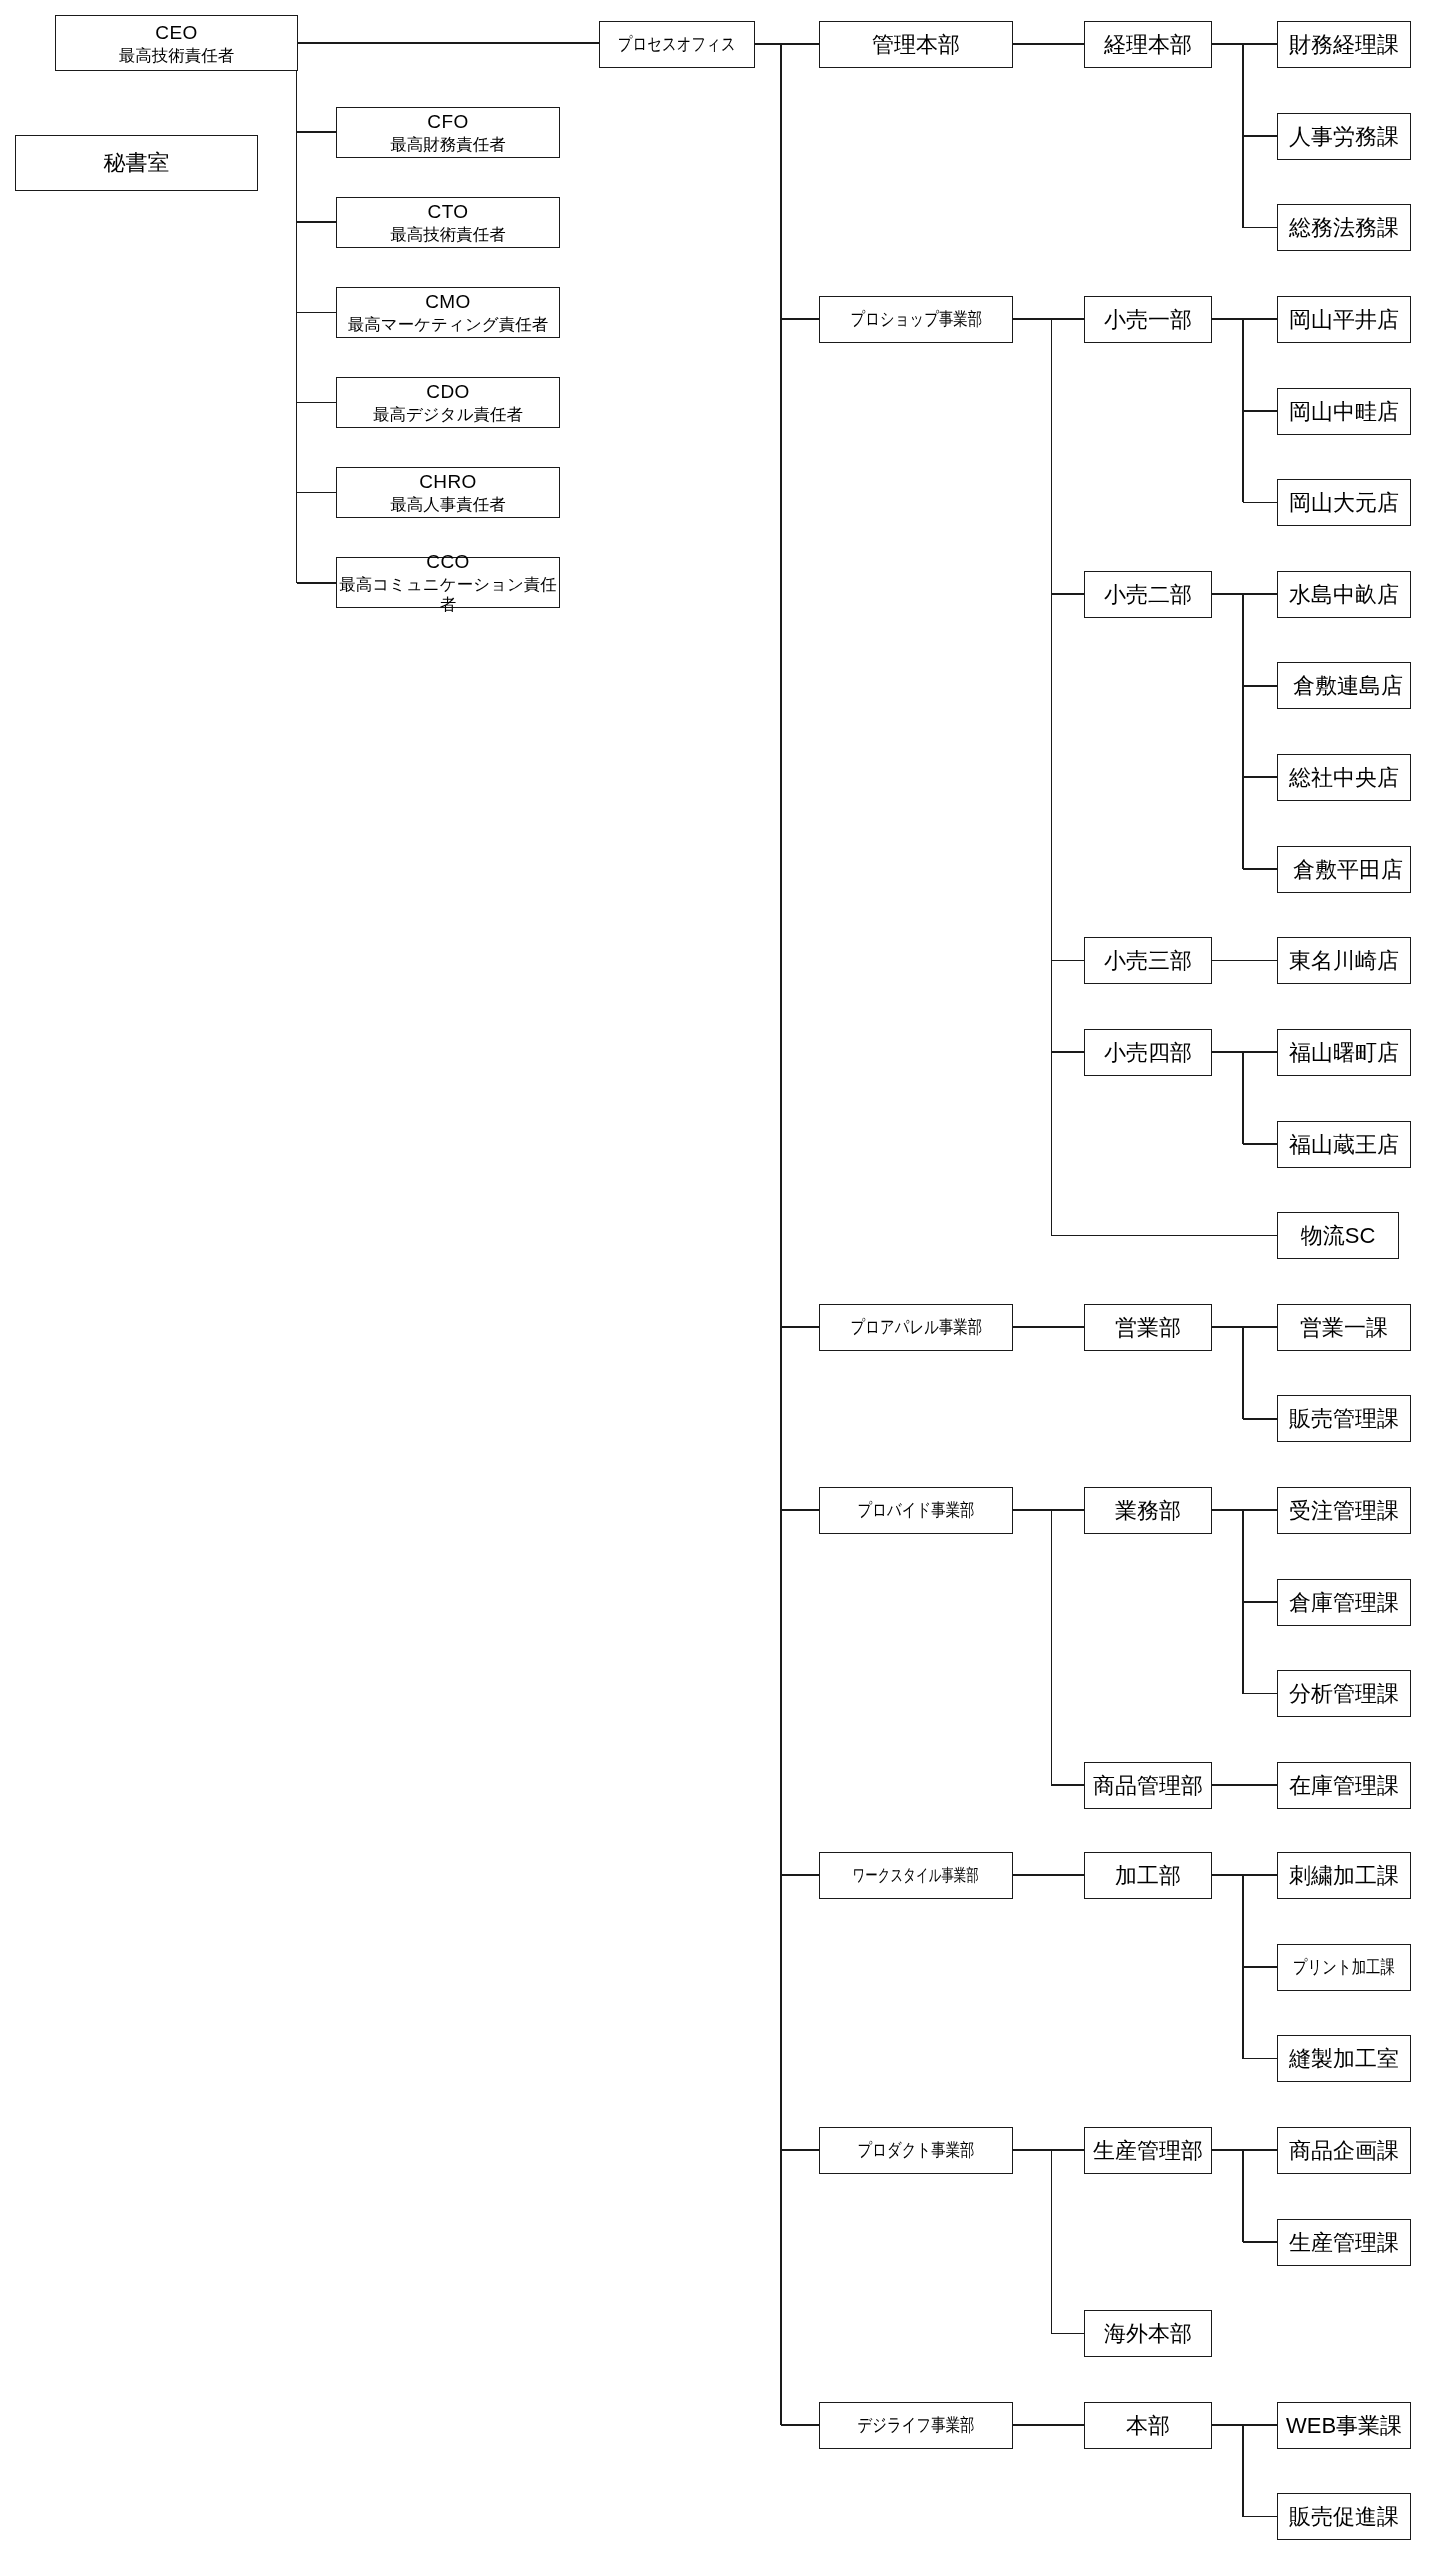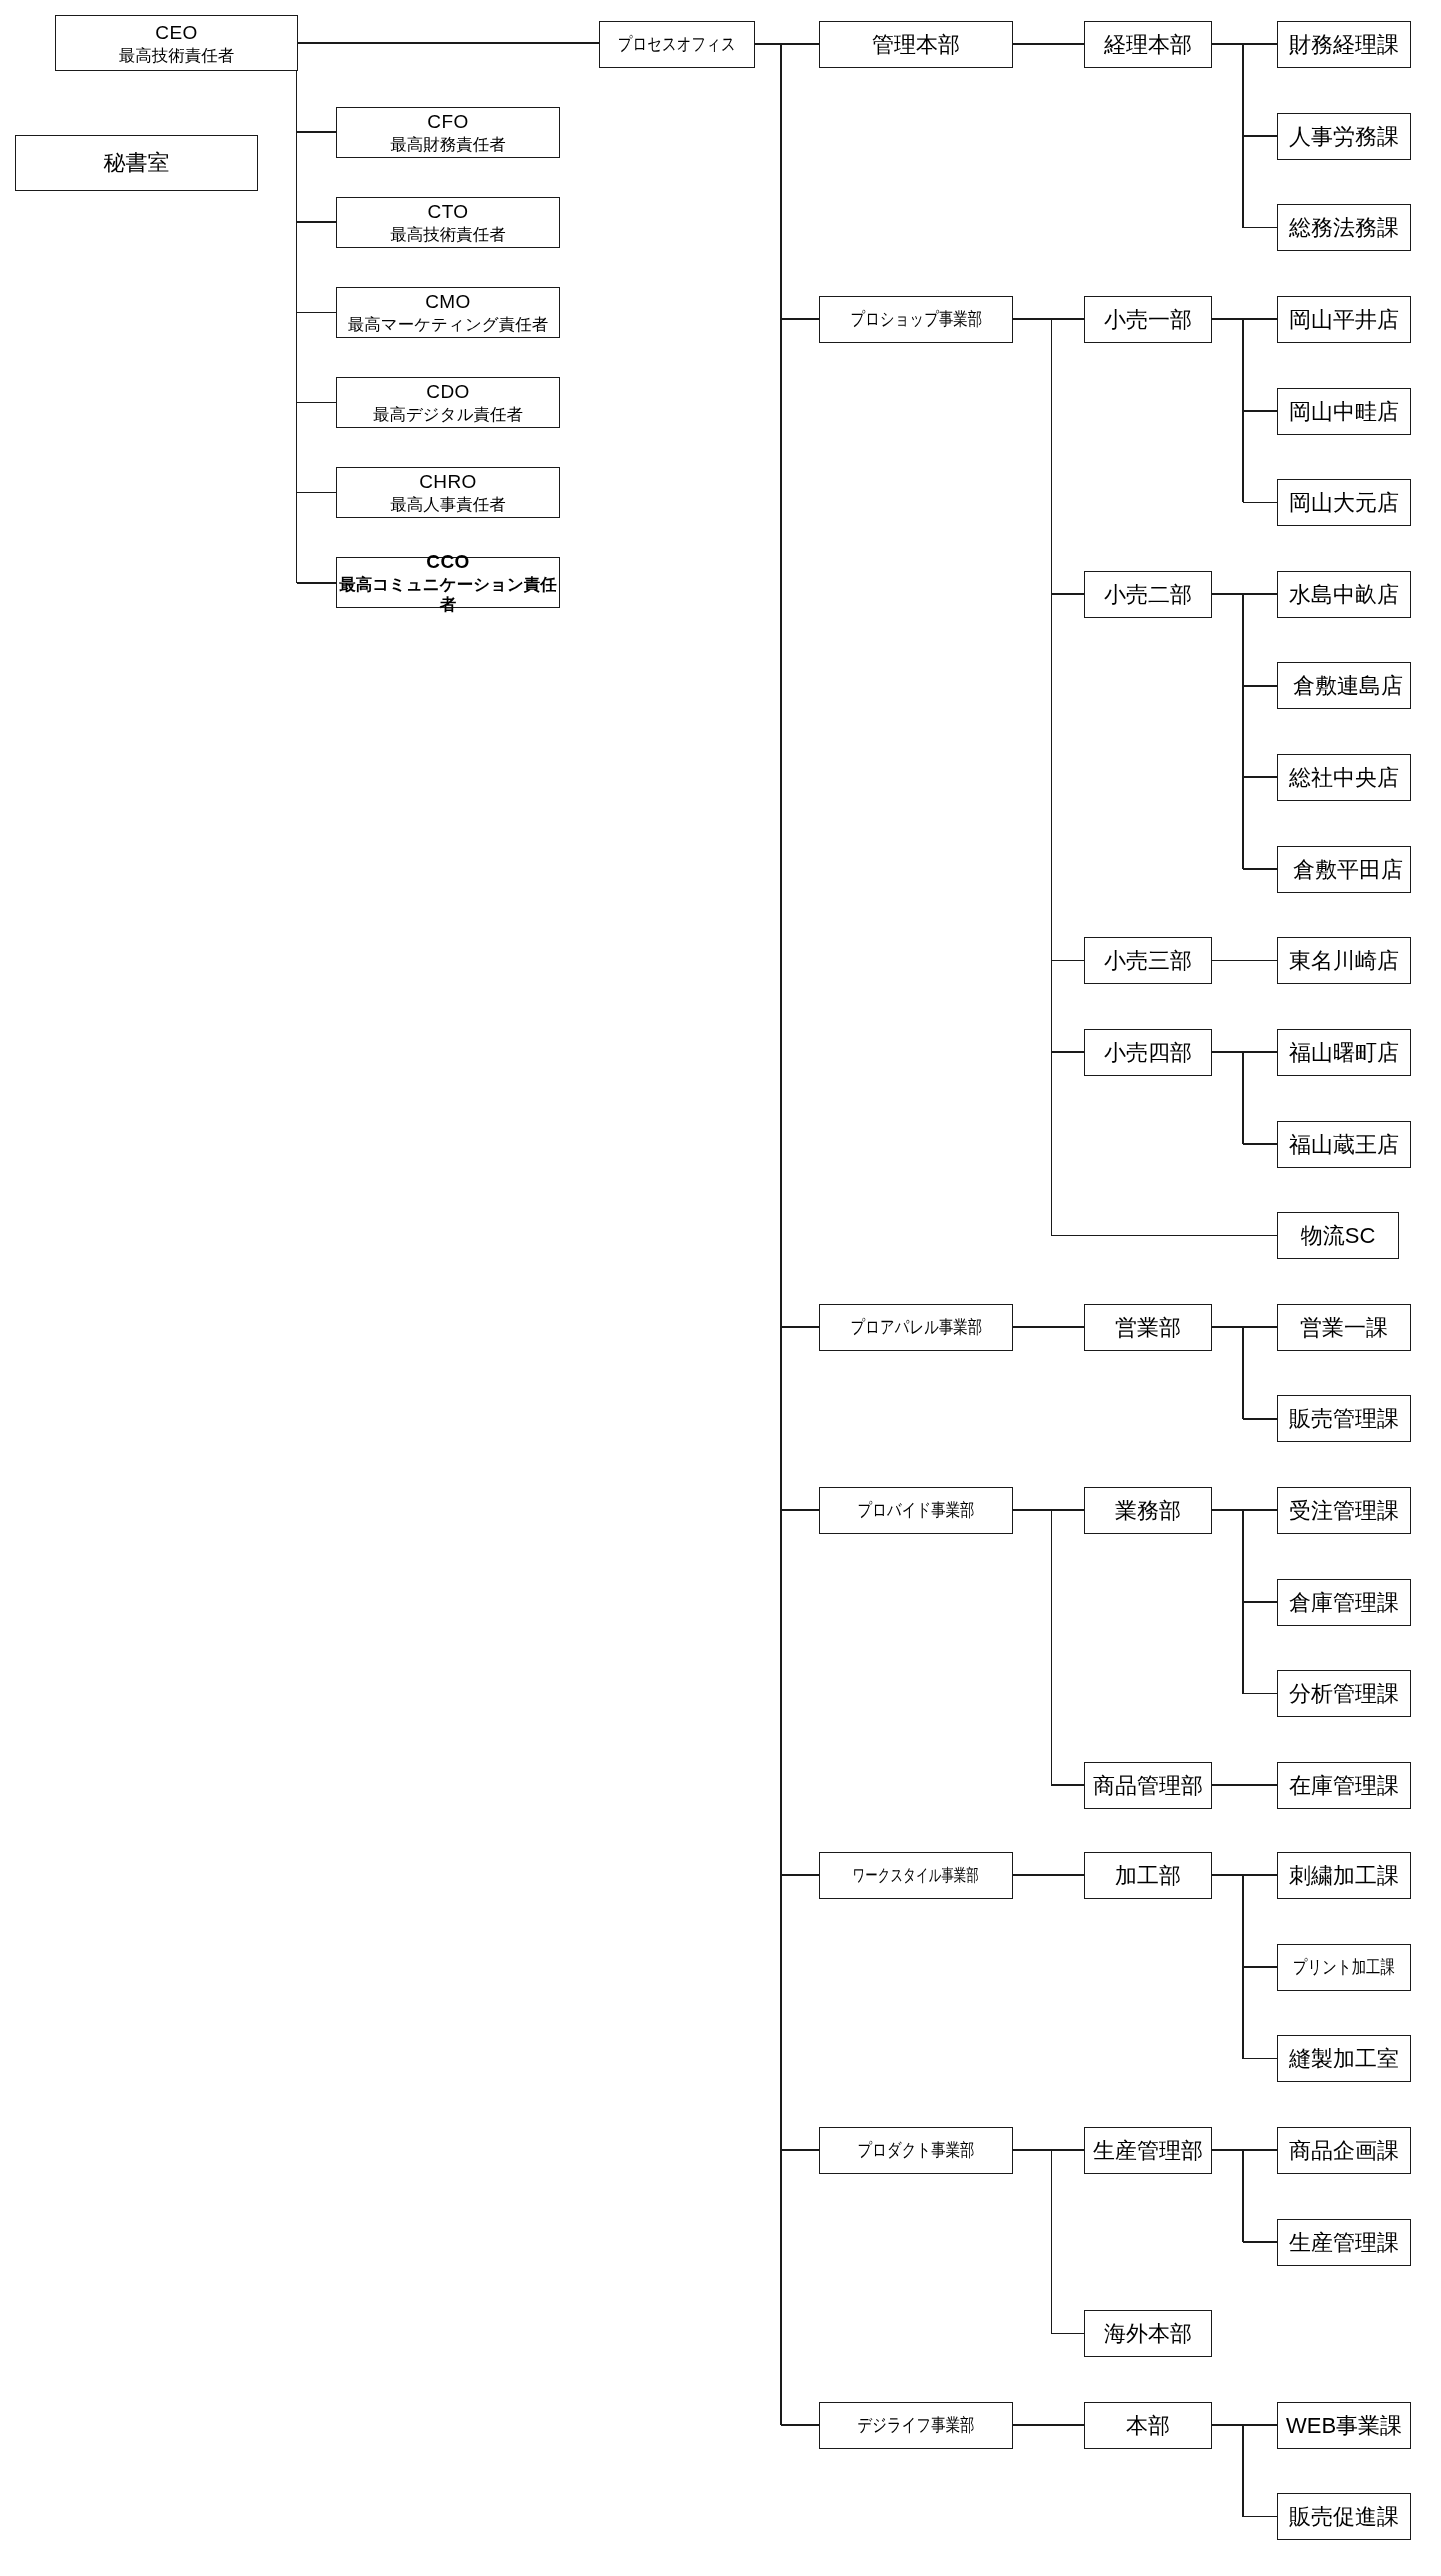--- a/index.html
+++ b/index.html
@@ -144,21 +144,21 @@
         <span class="l2 t-jp">最高マーケティング責任者</span>
       </div>
       <div class="node" style="left: 336px; top: 377px; width: 224px; height: 51px; border-color: rgb(26, 26, 26); background: rgb(255, 255, 255);">
         <span class="l1 t-en">CDO</span>
         <span class="l2 t-jp">最高デジタル責任者</span>
       </div>
       <div class="node" style="left: 336px; top: 467px; width: 224px; height: 51px; border-color: rgb(26, 26, 26); background: rgb(255, 255, 255);">
         <span class="l1 t-en">CHRO</span>
         <span class="l2 t-jp">最高人事責任者</span>
       </div>
-      <div class="node" style="left: 336px; top: 557px; width: 224px; height: 51px; border-color: rgb(26, 26, 26); background: rgb(255, 255, 255); font-weight: bold;">
+      <div class="node" style="left: 336px; top: 557px; width: 224px; height: 51px; border-color: rgb(26, 26, 26); background: rgb(255, 255, 255);">
         <span class="l1 t-en">CCO</span>
         <span class="l2 t-jp">最高コミュニケーション責任者</span>
       </div>
       <div class="node" style="left: 599px; top: 21px; width: 156px; height: 47px; border-color: rgb(26, 26, 26); background: rgb(255, 255, 255);">
         <span class="l1 t-cond">プロセスオフィス</span>
       </div>
       <div class="node" style="left: 819px; top: 21px; width: 194px; height: 47px; border-color: rgb(26, 26, 26); background: rgb(255, 255, 255);">
         <span class="l1 t-m">管理本部</span>
       </div>
       <div class="node" style="left: 1084px; top: 21px; width: 128px; height: 47px; border-color: rgb(26, 26, 26); background: rgb(255, 255, 255);">

